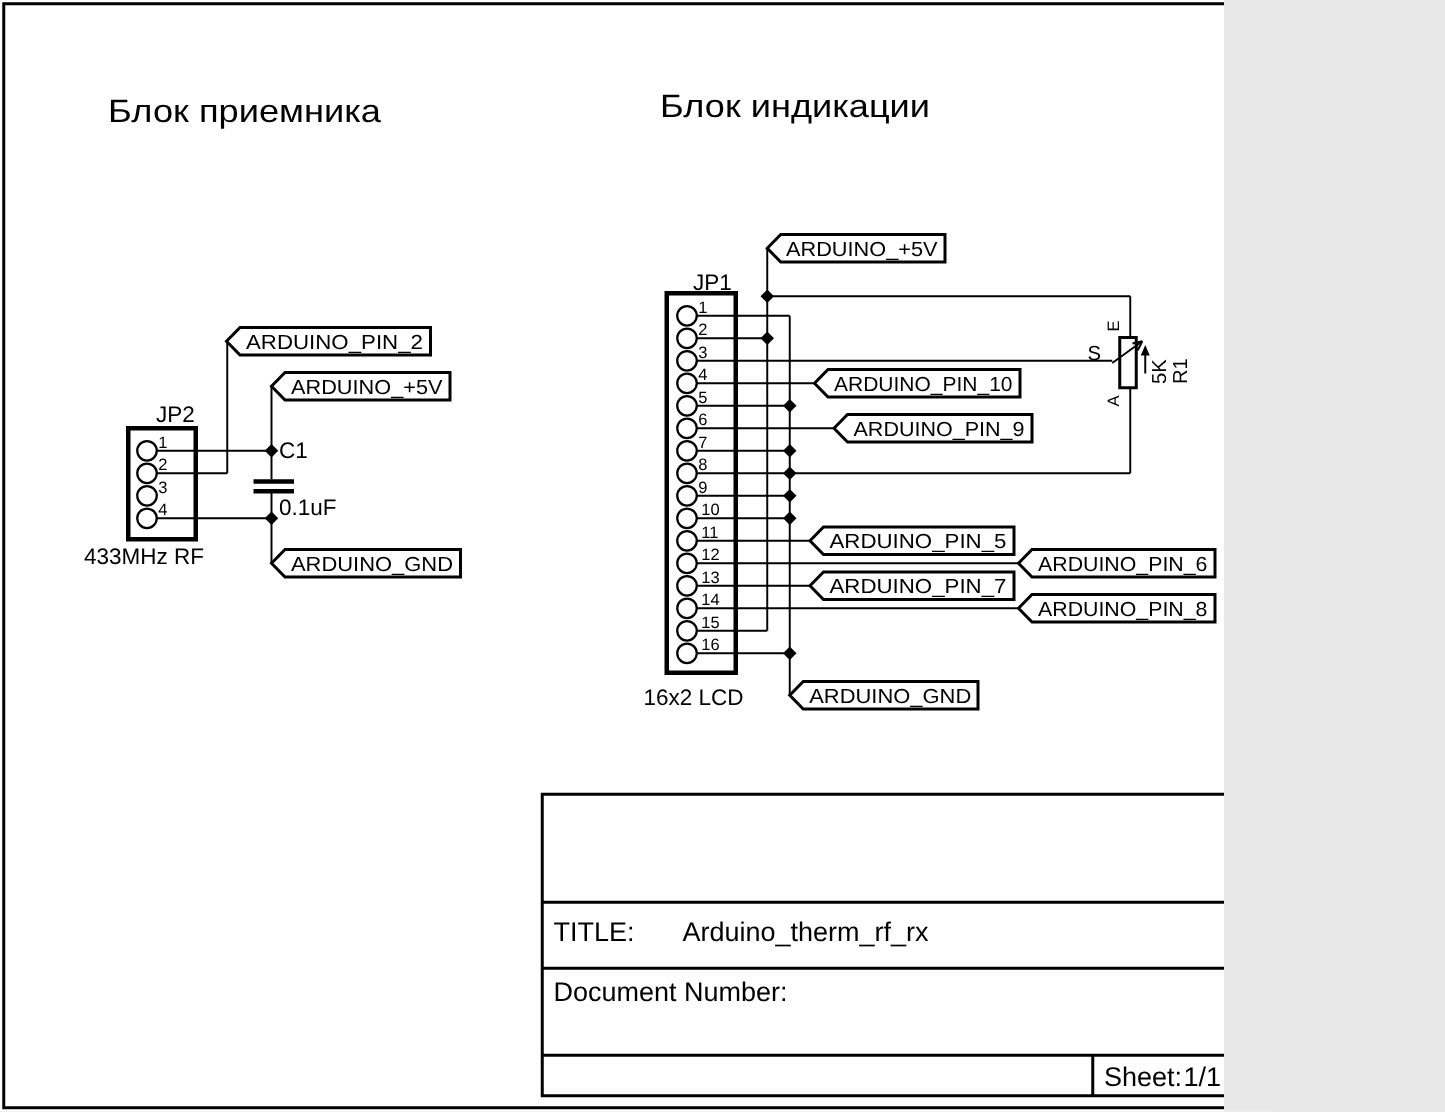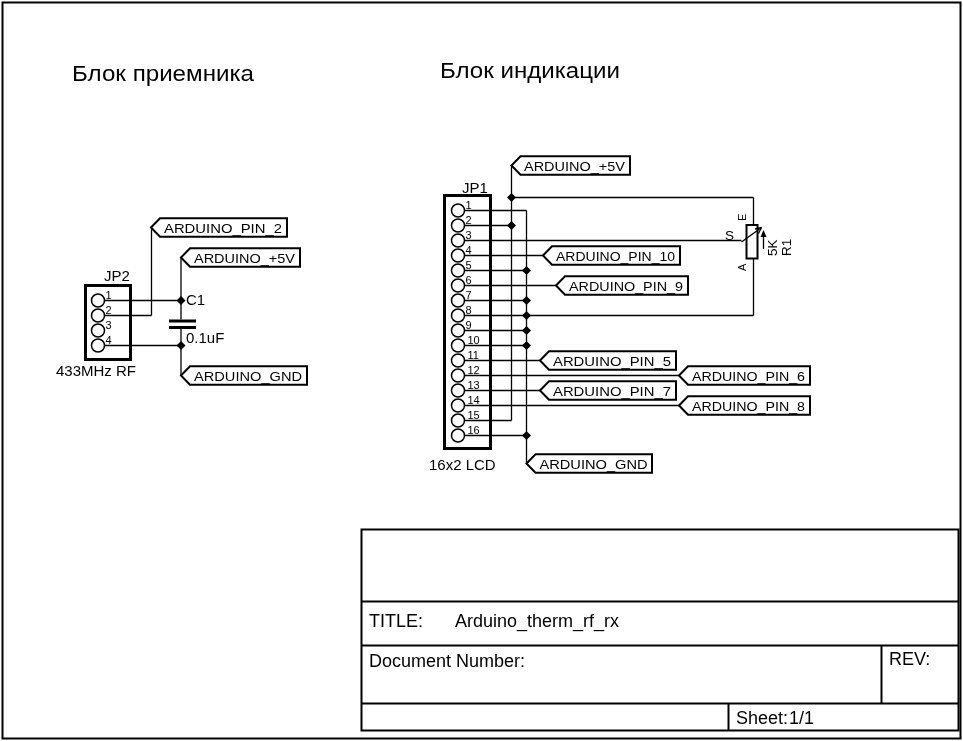--- a/index.html
+++ b/index.html
@@ -1,18 +1,18 @@
 <!DOCTYPE html>
 <html><head>
 <meta charset="utf-8">
 <style>
   html,body{margin:0;padding:0;background:#e8e8e8;}
   .page{
     position:relative;
-    width:963px;height:741px;
+    width:816px;height:741px;
     background:#ffffff;
     font-family:"Liberation Sans", sans-serif;
     overflow:hidden;
   }
   svg{position:absolute;left:0;top:0;}
   svg text{fill:#000000;font-family:"Liberation Sans", sans-serif;}
   .t11{font-size:11px;}
   .t13{font-size:13.5px;}
   .t15{font-size:15px;}
   .t18{font-size:18px;}

